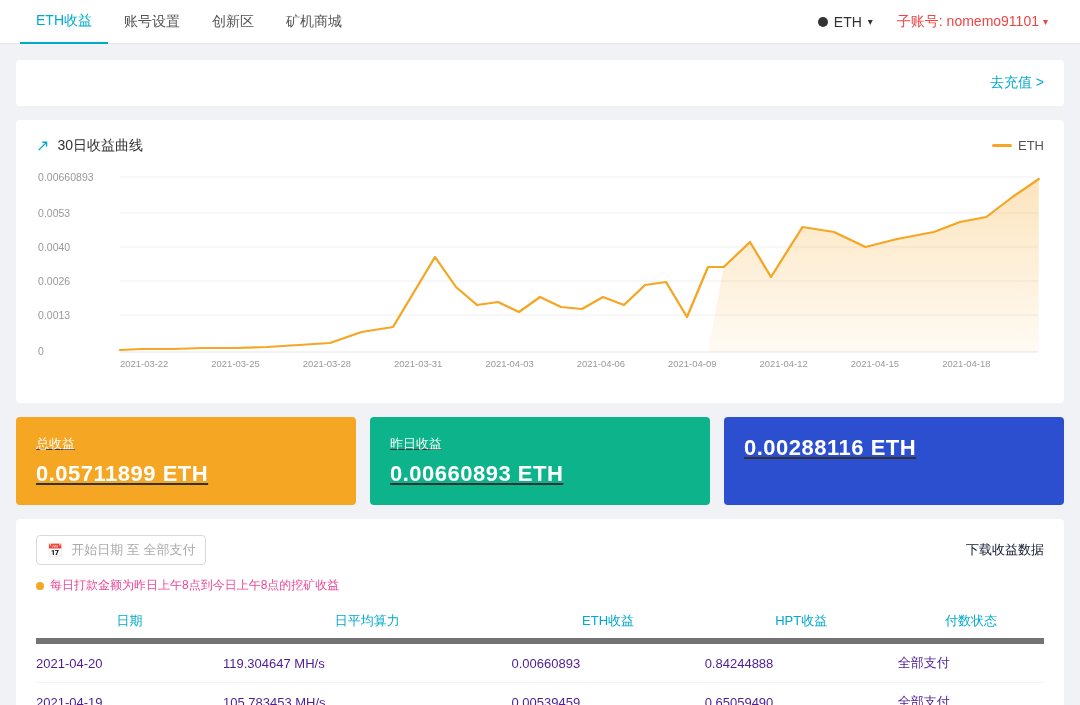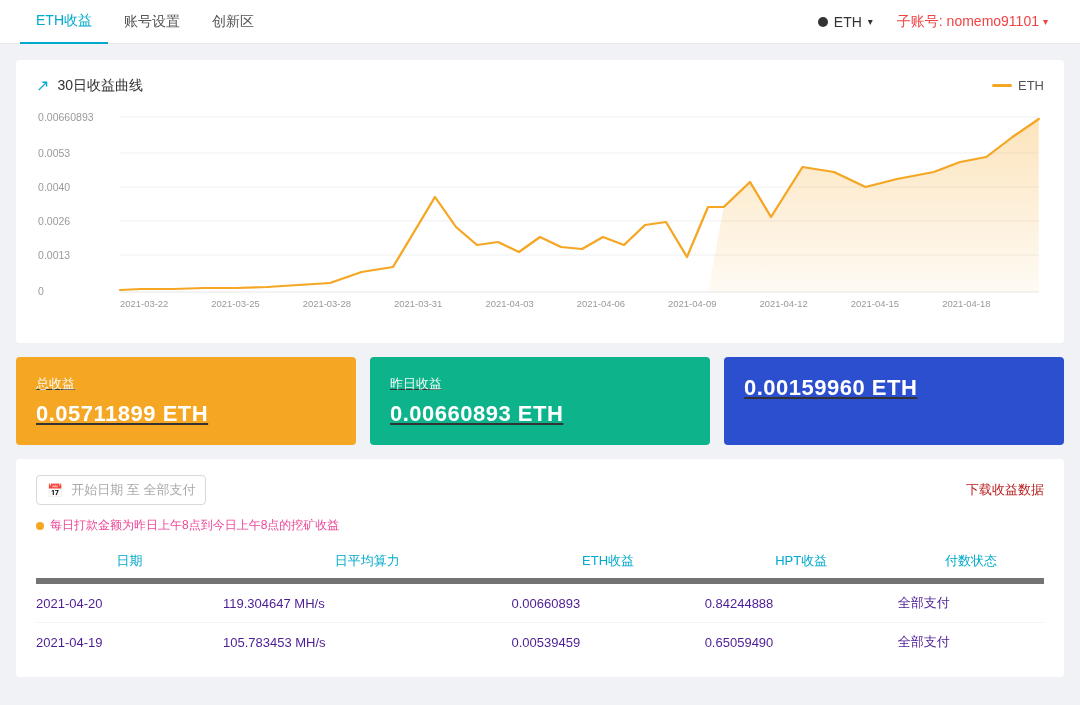--- a/index.html
+++ b/index.html
@@ -38,50 +38,54 @@
     .stat-card.green { background: #0db38a; }
     .stat-card.blue { background: #2b4fce; }
     .stat-label { font-size: 13px; margin-bottom: 8px; opacity: 0.95; }
     .stat-value { font-size: 22px; font-weight: 700; letter-spacing: 0.5px; }
 
     
     .table-card { background: #fff; border-radius: 4px; padding: 16px 20px; }
     .table-toolbar { display: flex; align-items: center; justify-content: space-between; margin-bottom: 12px; }
     .date-range { display: flex; align-items: center; gap: 8px; border: 1px solid #d9d9d9; border-radius: 4px; padding: 5px 10px; color: #aaa; font-size: 13px; cursor: pointer; }
     .date-icon { color: #aaa; font-size: 13px; }
-    .download-link { color: #b91c1c; cursor: pointer; font-size: 13px; }
+    .download-link { color: #0f172a; cursor: pointer; font-size: 13px; }
     .notice { display: flex; align-items: center; gap: 6px; color: #ec4899; font-size: 12px; margin-bottom: 10px; }
     .notice-dot { width: 8px; height: 8px; background: #f5a623; border-radius: 50%; flex-shrink: 0; }
 
     table { width: 100%; border-collapse: collapse; }
     thead tr th { color: #00aacc; font-size: 13px; font-weight: 500; padding: 8px 0; text-align: center; border-bottom: 6px solid #737373; }
     tbody tr td { padding: 10px 0; font-size: 13px; color: #4c1d95; border-bottom: 1px solid #f5f5f5; }
     tbody tr:last-child td { border-bottom: none; }
   </style>
 </head>
 <body>
 
 <nav class="nav">
   <div class="nav-item active">ETH收益</div>
   <div class="nav-item">账号设置</div>
   <div class="nav-item">创新区</div>
+  <div class="nav-item">矿机商城</div>
   <div class="nav-divider"></div>
   <div class="nav-eth">
     <span style="width:10px;height:10px;background:#333;border-radius:50%;display:inline-block;"></span>
     <span>ETH</span>
     <span style="font-size:10px;">▾</span>
   </div>
   <div class="nav-subaccount">
     <span>子账号: nomemo91101</span>
     <span style="font-size:10px;">▾</span>
   </div>
 </nav>
 
 <div class="main">
 
+  <div class="recharge-card">
+    <span class="recharge-link">去充值 &gt;</span>
+  </div>
 
   <div class="chart-card">
     <div class="chart-header">
       <div class="chart-title">
         <span class="chart-icon">↗</span>
         <span>30日收益曲线</span>
       </div>
       <div class="chart-legend">
         <div class="legend-line"></div>
         <span>ETH</span>
@@ -132,21 +136,21 @@
   <div class="stats-row">
     <div class="stat-card orange">
       <div class="stat-label">总收益</div>
       <div class="stat-value">0.05711899 ETH</div>
     </div>
     <div class="stat-card green">
       <div class="stat-label">昨日收益</div>
       <div class="stat-value">0.00660893 ETH</div>
     </div>
     <div class="stat-card blue">
-      <div class="stat-value">0.00159960 ETH</div>
+      <div class="stat-value">0.00288116 ETH</div>
     </div>
   </div>
 
   <div class="table-card">
     <div class="table-toolbar">
       <div class="date-range">
         <span class="date-icon">📅</span>
         <span>开始日期  至  全部支付</span>
       </div>
       <span class="download-link">下载收益数据</span>

